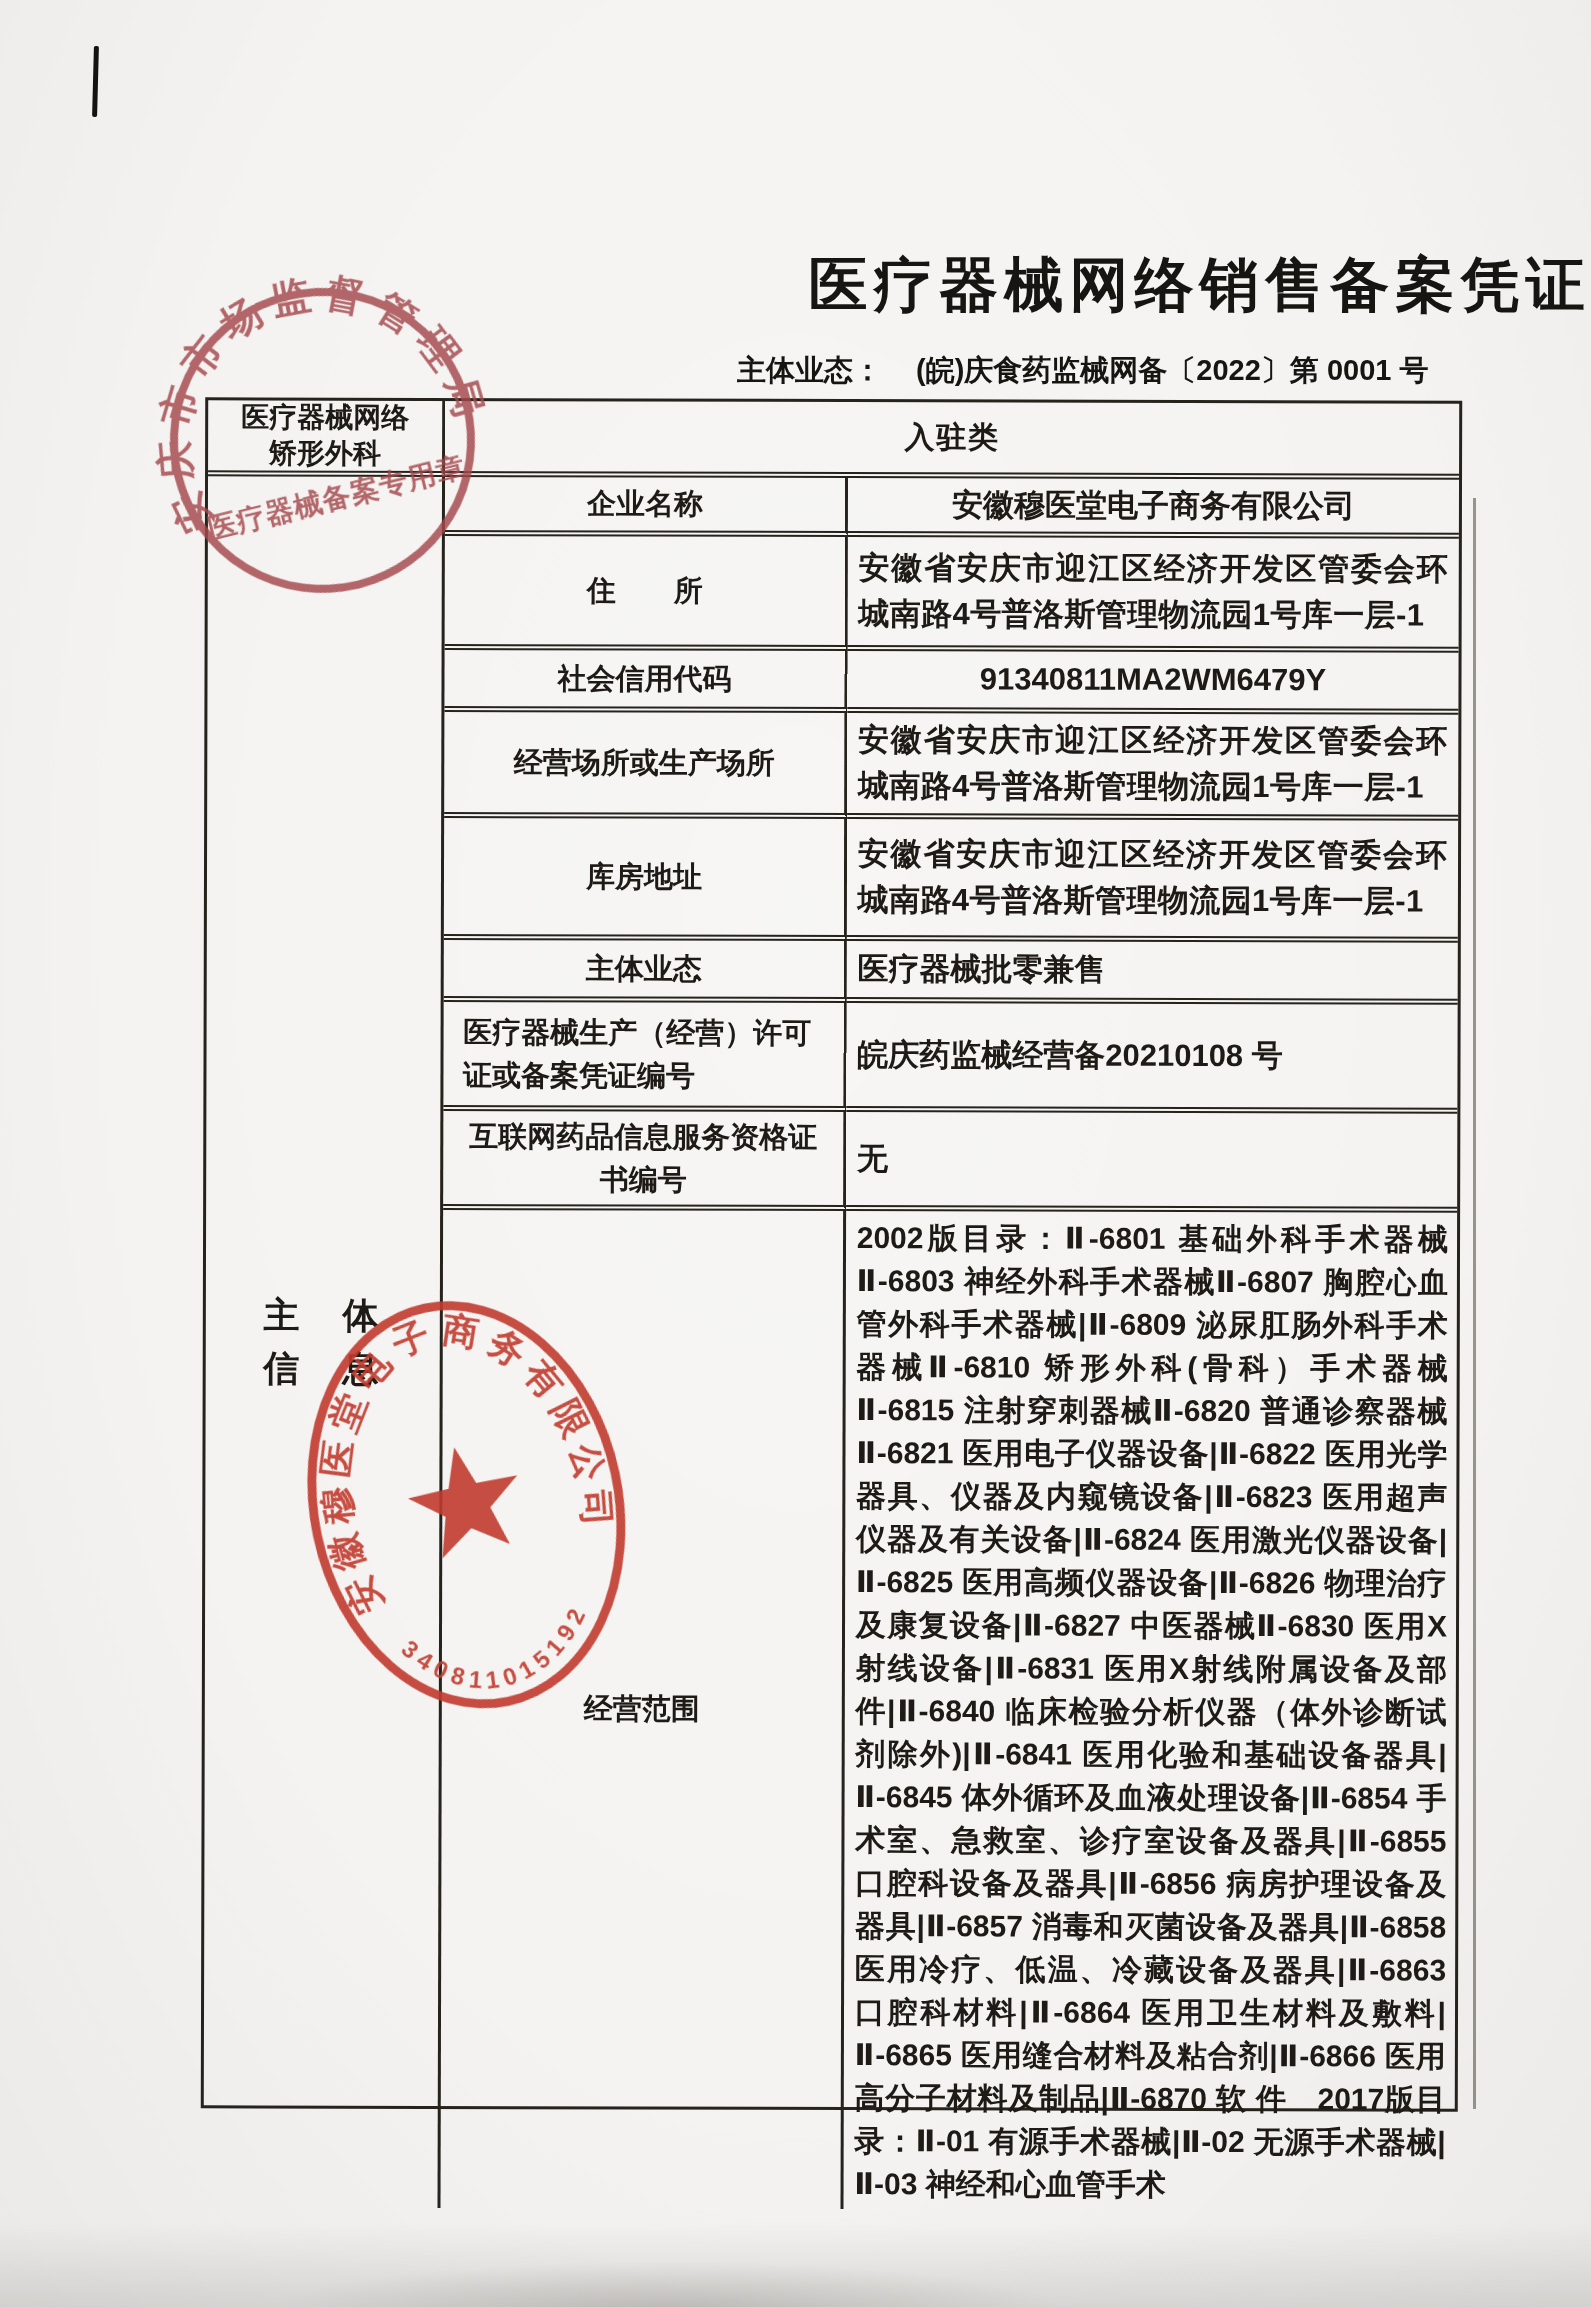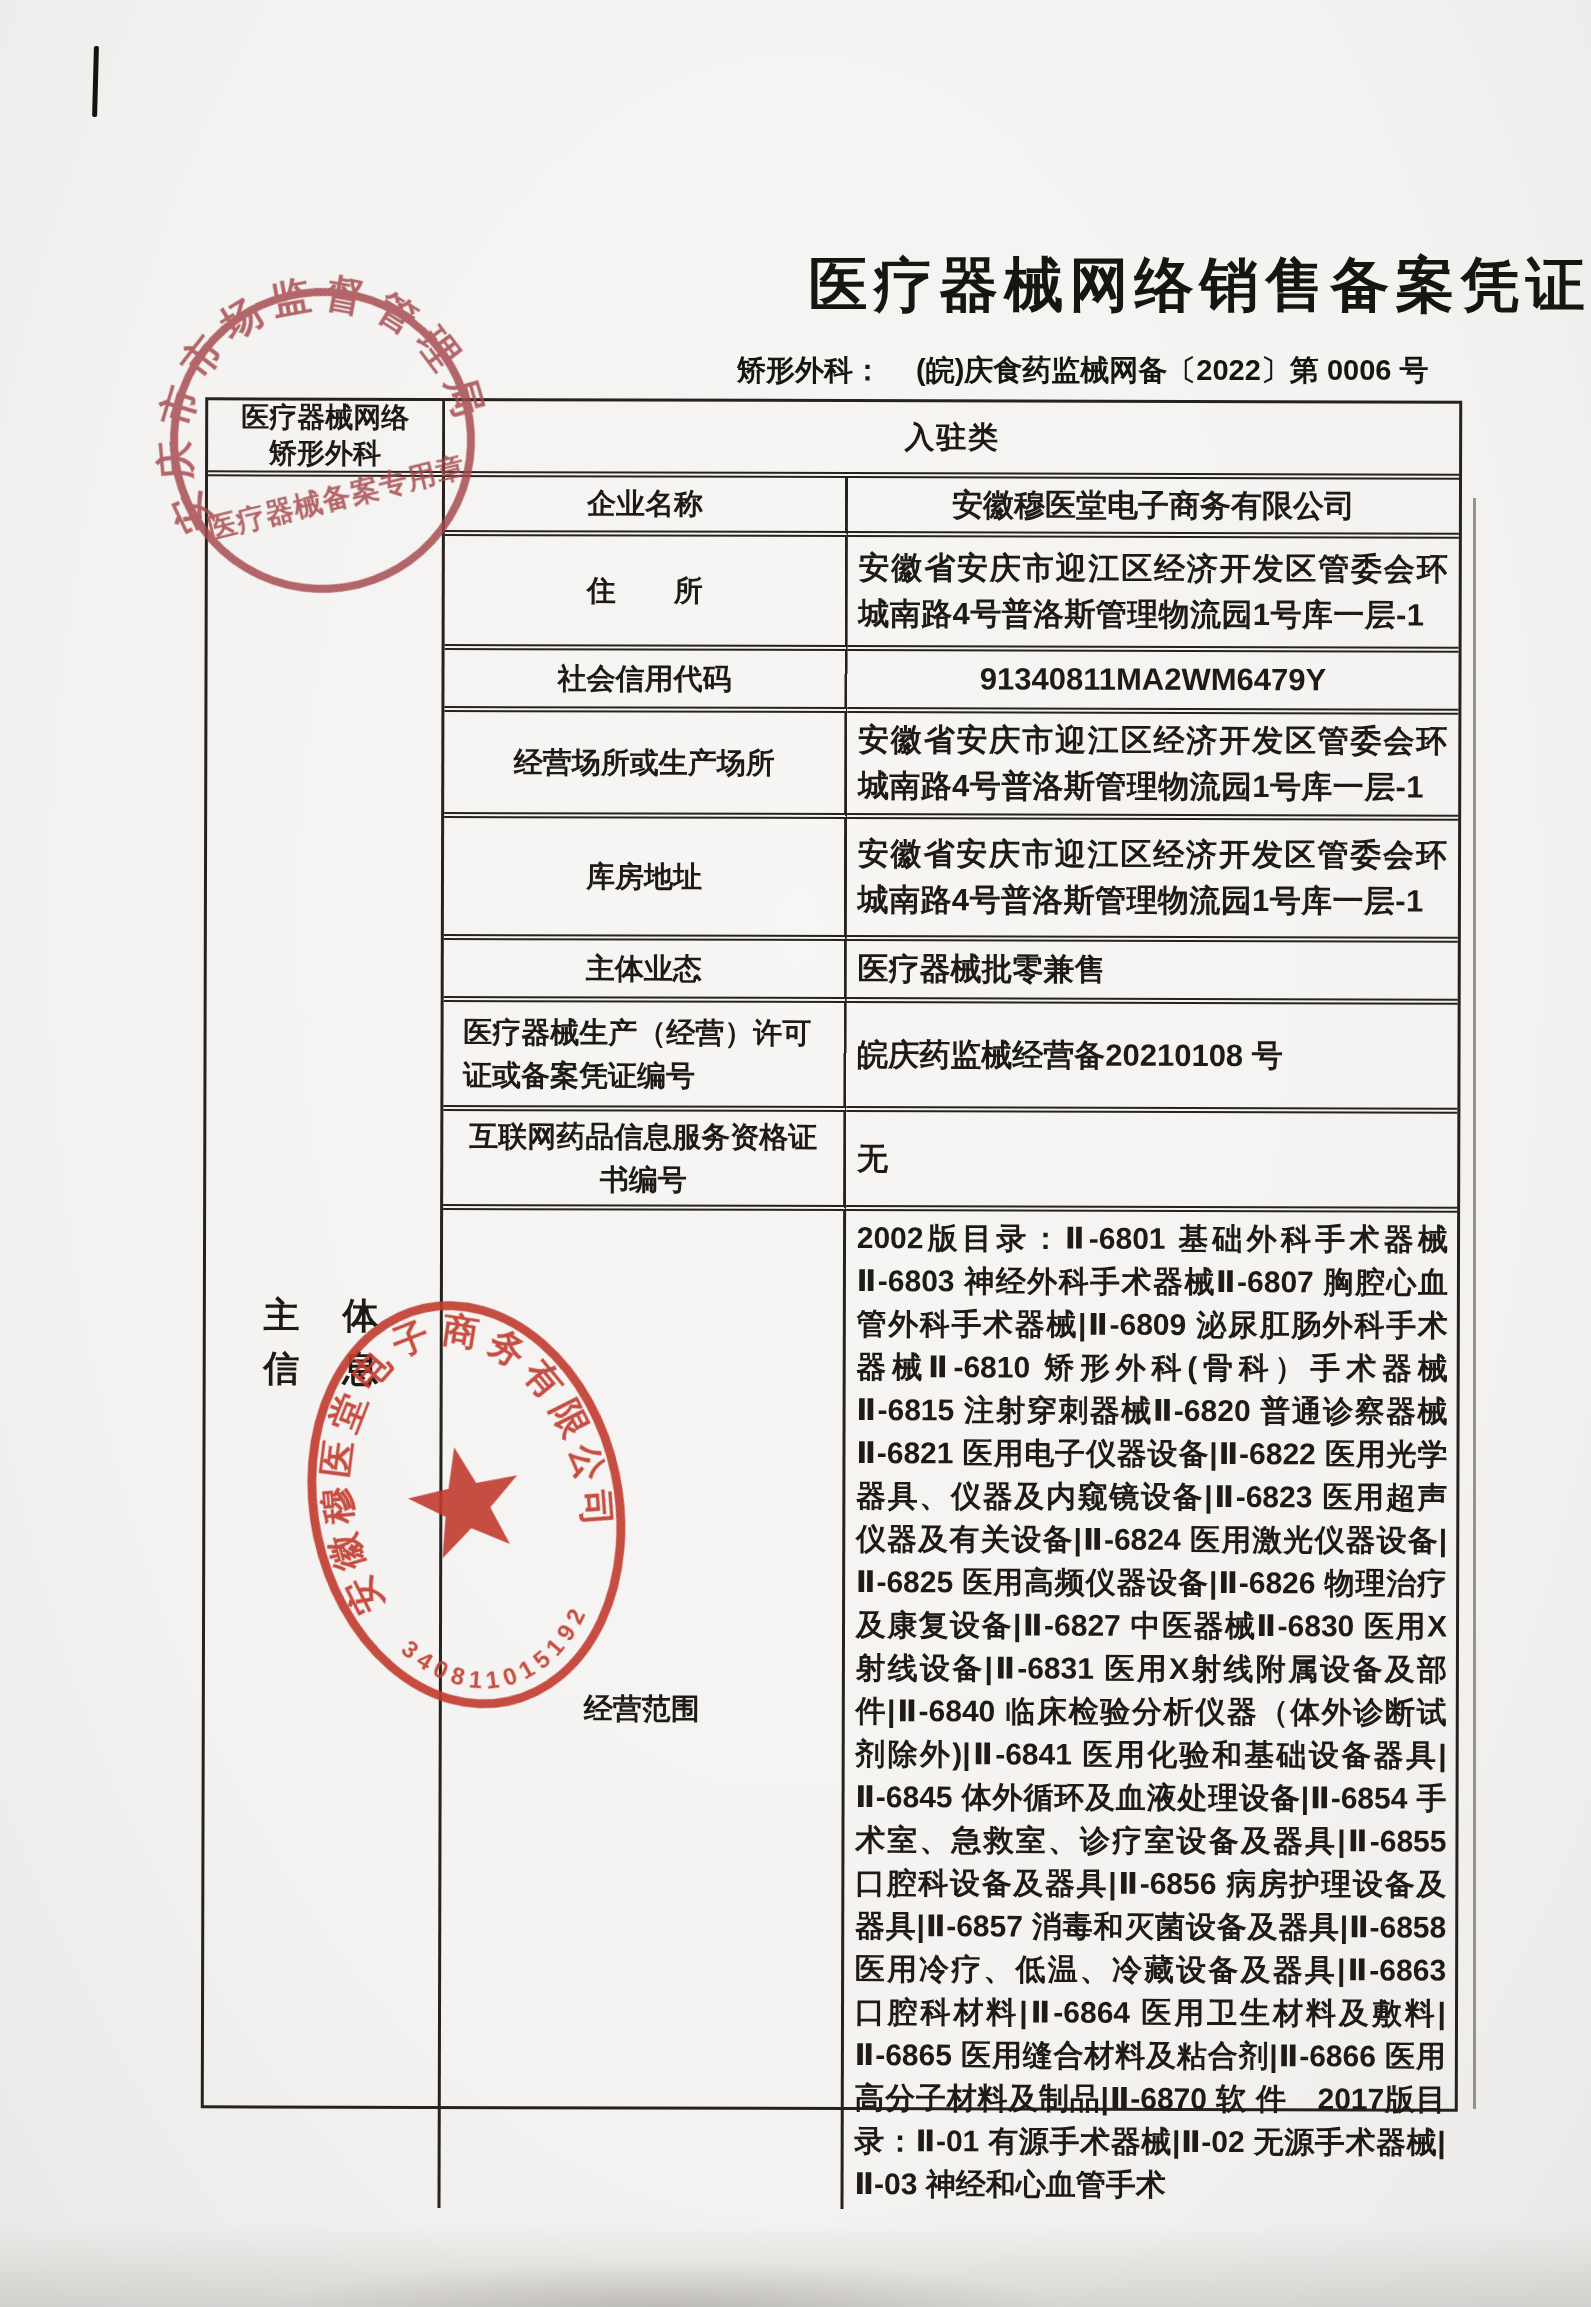--- a/index.html
+++ b/index.html
@@ -52,21 +52,21 @@
   .seal-co{left:278px;top:1289px;opacity:.9;filter:blur(0.4px);transform:rotate(-12deg);}
 </style>
 </head>
 <body>
 
 <div class="paper-vignette"></div>
 <div class="corner-mark"></div>
 
 <div class="doc-title">医疗器械网络销售备案凭证</div>
 
-<div class="record-no"><span>矫形外科：</span><span class="gap"></span><span>(皖)庆食药监械网备〔2022〕第 0006 号</span></div>
+<div class="record-no"><span>主体业态：</span><span class="gap"></span><span>(皖)庆食药监械网备〔2022〕第 0001 号</span></div>
 
 <div class="cert-table">
   <div class="cell c-type-label b-bottom b-right">
     <span>医疗器械网络</span>
     <span>矫形外科</span>
   </div>
   <div class="cell c-type-value b-bottom">入驻类</div>
 
   <div class="cell c-side b-right">
     <span>主　体</span>

